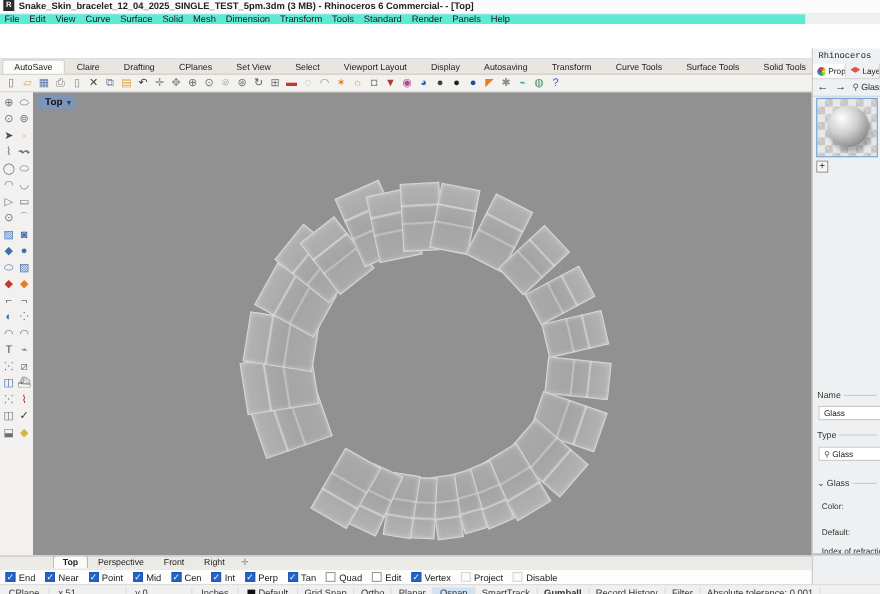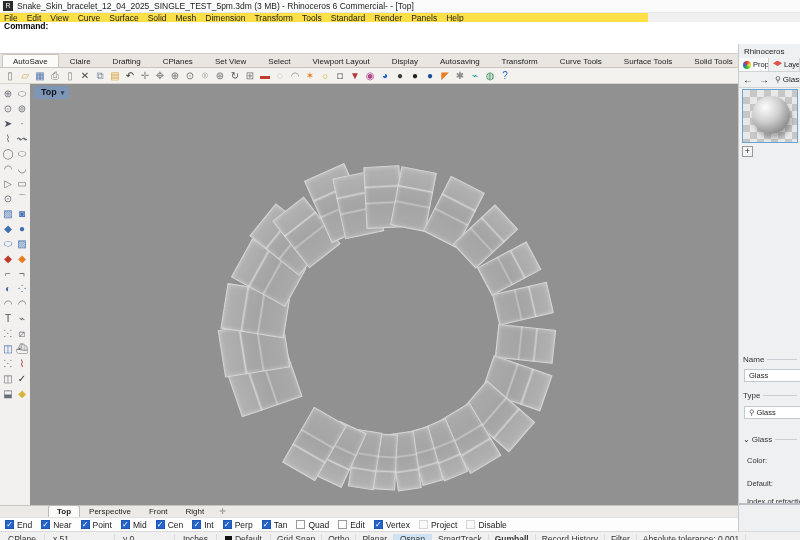--- a/index.html
+++ b/index.html
@@ -1,26 +1,26 @@
 <!DOCTYPE html>
 <html><head>
 <meta charset="utf-8">
 <style>
   * { box-sizing: border-box; margin: 0; padding: 0; }
   html,body { width:800px; height:540px; overflow:hidden; }
   body { font-family:"Liberation Sans", sans-serif; font-size:9px; color:#1a1a1a; background:#f0f0f0; }
   #app { position:relative; width:800px; height:540px; background:#f0f0f0; overflow:hidden; }
 
   
-  #titlebar { position:absolute; left:0; top:0; width:800px; height:13px; background:#fbfbfb; display:flex; align-items:center; padding-left:3px; border-bottom:1px solid #e8e8e8; }
+  #titlebar { position:absolute; left:0; top:0; width:800px; height:13px; background:#fbfbfb; display:flex; padding-left:3px; border-bottom:1px solid #e8e8e8;font-weight:bold; }
   #titlebar .appicon { width:10px; height:10px; background:#2b2b2b; color:#fff; font-size:7px; line-height:10px; text-align:center; margin-right:4px; }
   #titlebar .title { font-size:8.5px; color:#222; white-space:nowrap; }
 
   
-  #menubar { position:absolute; left:0; top:13px; width:648px; height:9px; background:#fde047; display:flex; align-items:center; padding-left:4px; }
+  #menubar { position:absolute; left:0; top:13px; width:732px; height:9px; background:#5eead4; display:flex; align-items:flex-end; padding-left:4px; }
   #menubar .mi { font-size:8.5px; margin-right:9px; white-space:nowrap; }
 
   
   #cmd { position:absolute; left:0; top:22px; width:800px; height:32px; background:#fff; border-bottom:1px solid #cfcfcf; overflow:hidden; padding-left:4px; }
   #cmd .h { font-size:8px; line-height:7.5px; color:#333; white-space:nowrap; }
   #cmd .prompt { font-size:8.5px; line-height:9px; font-weight:bold; color:#000; }
 
   
   #ttabs { position:absolute; left:0; top:54px; width:800px; height:14px; background:#e9e6e1; border-bottom:1px solid #c9c5bd; display:flex; align-items:flex-end; padding-left:2px; }
   #ttabs .tt { font-size:8px; padding:2px 10px 1px 10px; color:#222; white-space:nowrap; border:1px solid transparent; border-bottom:none; }
@@ -63,21 +63,21 @@
   
   #statusbar { position:absolute; left:0; top:531px; width:800px; height:9px; background:#f0f0f0; overflow:hidden; display:flex; align-items:flex-start; padding-top:2px; border-top:1px solid #dadada; }
   #statusbar .cell { font-size:8.5px; color:#333; white-space:nowrap; padding:0 8px; border-right:1px solid #dcdcdc; }
   #statusbar .swatch { display:inline-block; width:7px; height:7px; background:#111; margin-right:3px; vertical-align:-1px; }
   #statusbar .tog { font-size:8.5px; color:#333; white-space:nowrap; padding:0 6px; border-right:1px solid #dcdcdc; }
   #statusbar .tog.hl { background:#cfe3f5; }
   #statusbar .tog.bold { font-weight:bold; }
 
   
   #rpanel { position:absolute; left:738px; top:44px; width:62px; height:487px; background:#eef0f2; border-left:1px solid #c9c9c9; overflow:hidden; }
-  #rpanel .ptitle { font-size:8px; color:#222; padding:3px 0 2px 5px; }
+  #rpanel .ptitle { font-size:8px; color:#222; padding:3px 0 2px 5px;font-family:Liberation Mono, monospace; }
   #rtabs { display:flex; height:14px; border-bottom:1px solid #d4d4d4; }
   #rtabs .rt { display:flex; align-items:center; font-size:7.5px; padding:0 4px; border-right:1px solid #d4d4d4; white-space:nowrap; overflow:hidden; }
   #rtabs .rt.active { background:#fafbfc; }
   .dot-color { width:8px; height:8px; border-radius:50%; background:conic-gradient(#e33,#ee3,#3b3,#36c,#e33); margin-right:2px; flex:0 0 auto; }
   .layers-ic { width:9px; height:8px; background:linear-gradient(180deg,#e0524a 40%,#a33 100%); clip-path:polygon(50% 0,100% 35%,50% 70%,0 35%); margin-right:2px; flex:0 0 auto; }
   #rnav { display:flex; align-items:center; height:16px; border-bottom:1px solid #d4d4d4; padding-left:4px; }
   #rnav .arr { font-size:10px; color:#222; margin-right:6px; }
   #rnav .mat { font-size:8px; color:#222; white-space:nowrap; overflow:hidden; }
   #rnav .matic { font-size:8px; color:#555; margin-right:2px; }
   #preview { position:absolute; left:3px; top:45px; width:56px; height:54px; border:1px solid #6ba3d6; background-color:#e8e8e8;
@@ -114,21 +114,20 @@
       <div class="mi">Dimension</div>
       <div class="mi">Transform</div>
       <div class="mi">Tools</div>
       <div class="mi">Standard</div>
       <div class="mi">Render</div>
       <div class="mi">Panels</div>
       <div class="mi">Help</div>
     </div>
 
   <div id="cmd">
-    <div class="prompt">Command:</div>
   </div>
 
   <div id="ttabs">
       <div class="tt active">AutoSave</div>
       <div class="tt">Claire</div>
       <div class="tt">Drafting</div>
       <div class="tt">CPlanes</div>
       <div class="tt">Set View</div>
       <div class="tt">Select</div>
       <div class="tt">Viewport Layout</div>

